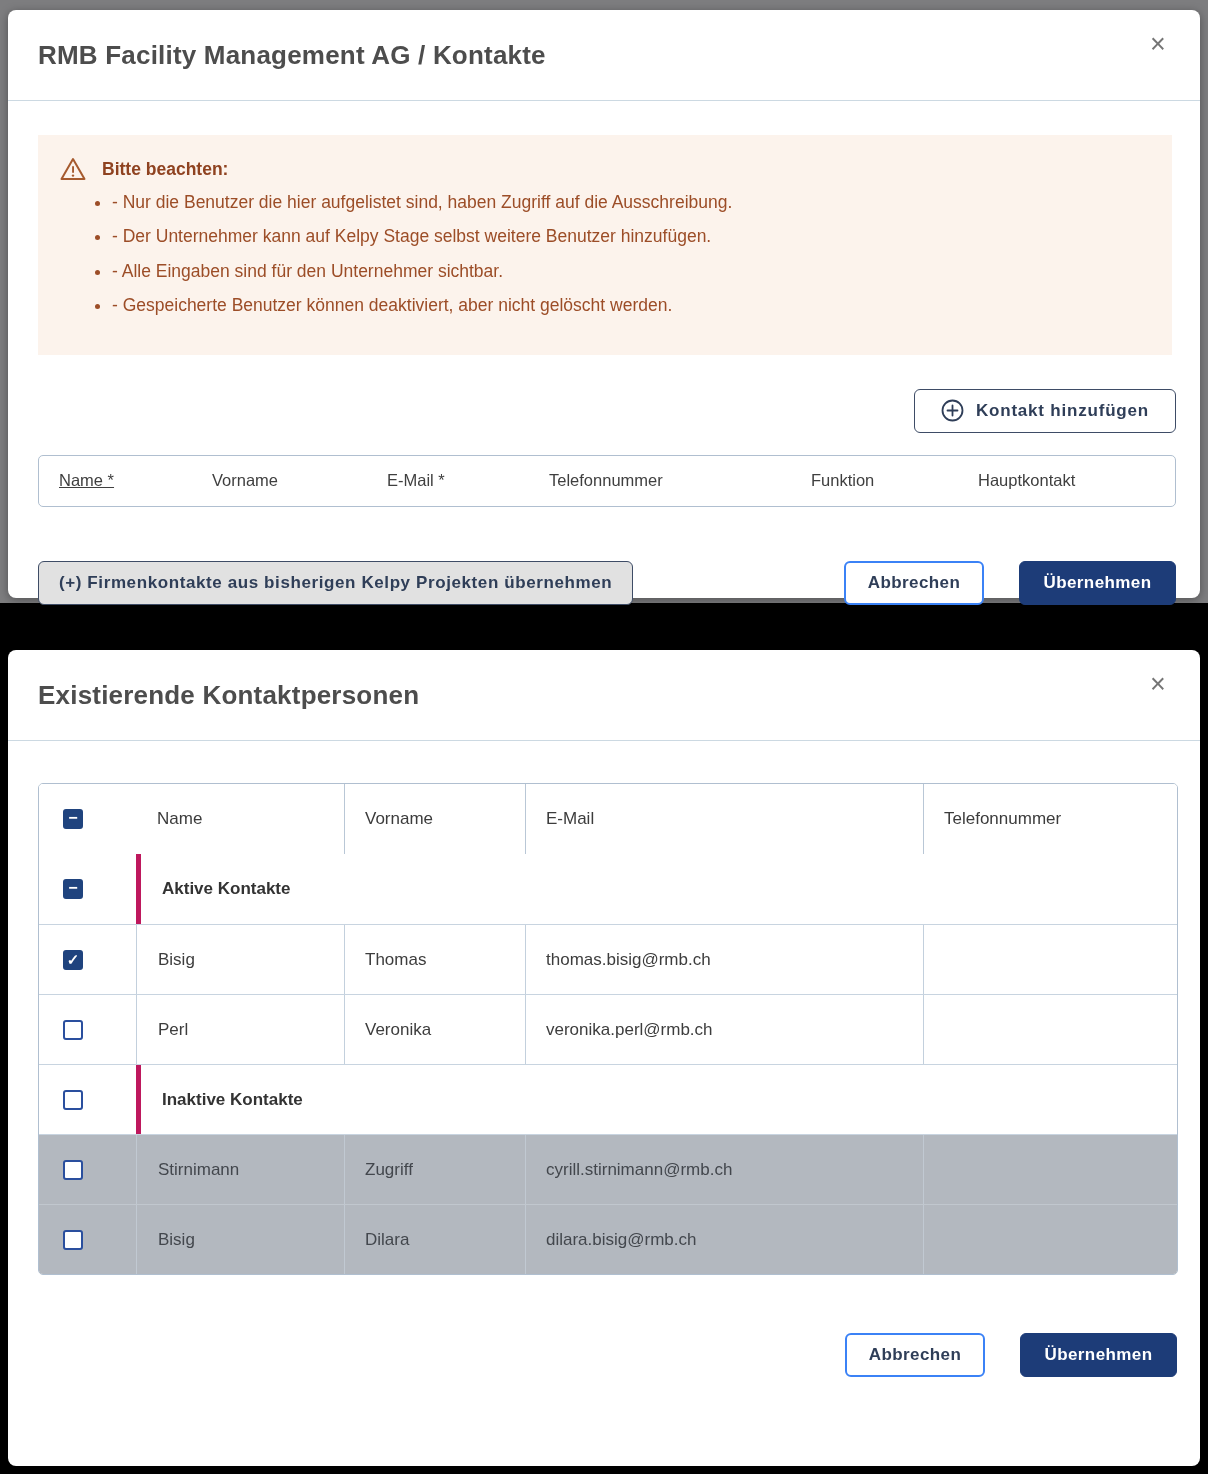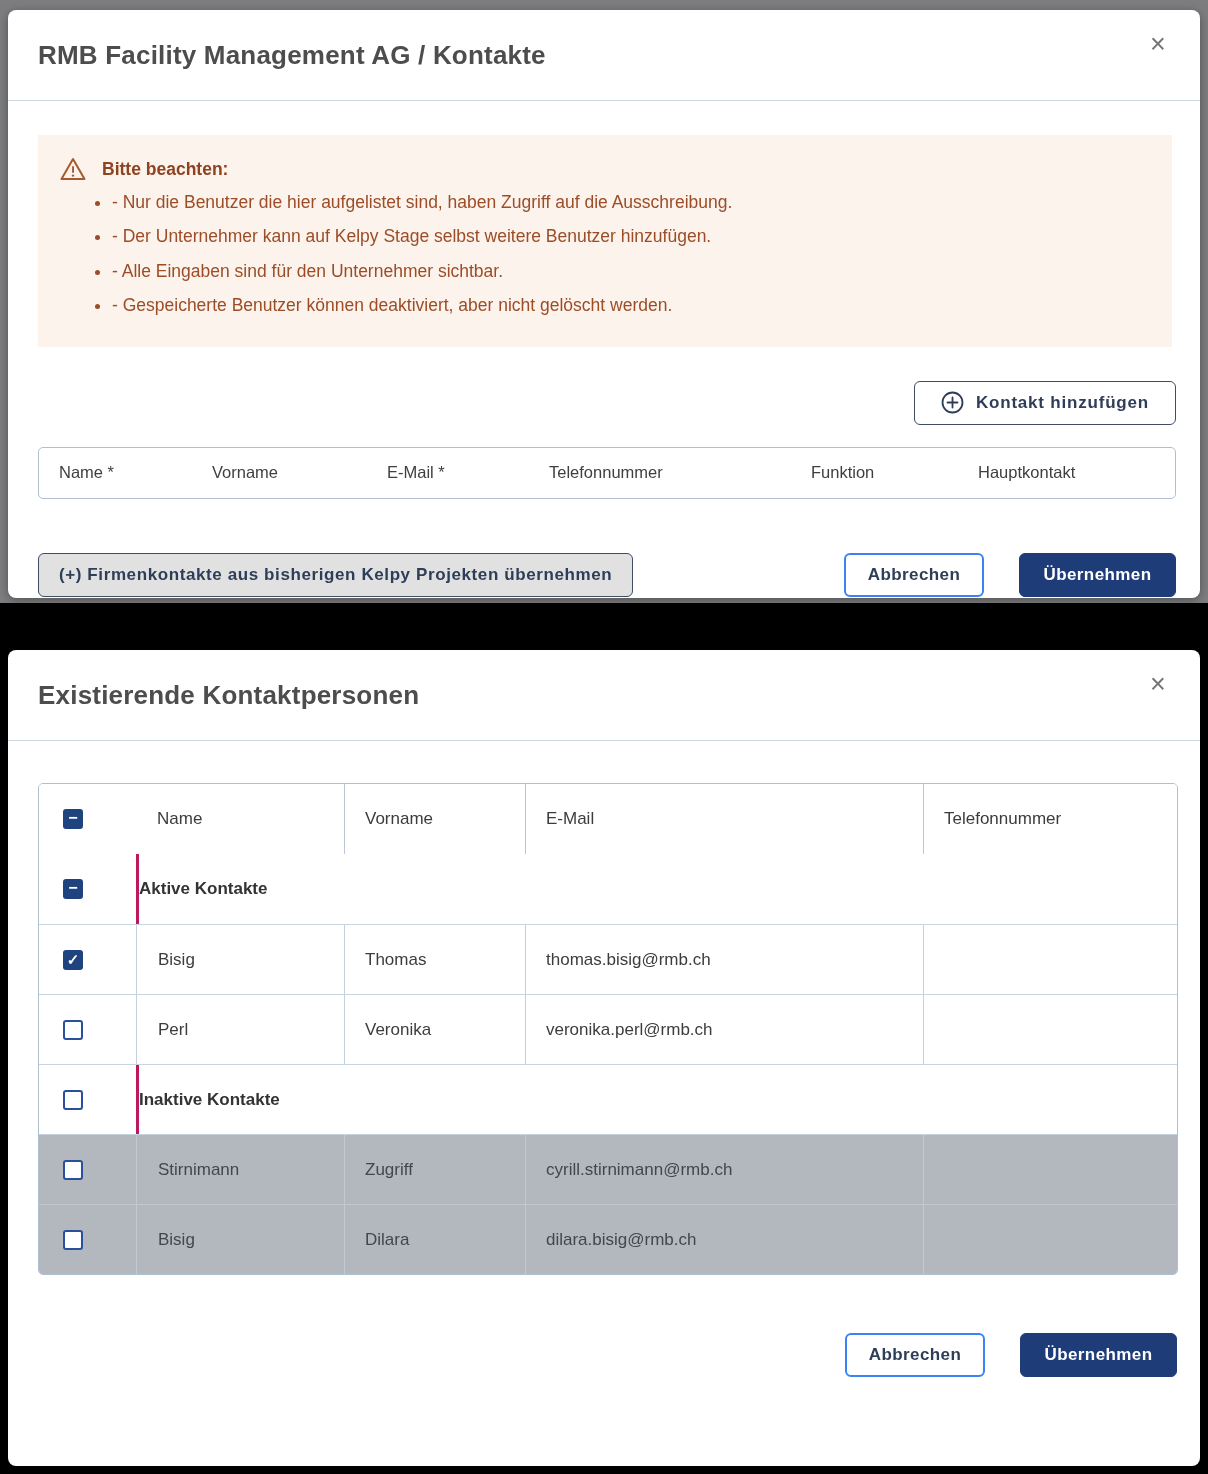--- a/index.html
+++ b/index.html
@@ -15,59 +15,59 @@
 
   .modal-header{position:relative;height:90px;border-bottom:1px solid #ccd9e2;}
   .modal-title{position:absolute;left:30px;top:30px;font-size:26px;font-weight:700;color:#4d4d4d;letter-spacing:.2px;}
   .close-btn{position:absolute;right:24px;top:16px;width:36px;height:36px;display:flex;align-items:center;justify-content:center;
     font-size:27px;color:#757575;cursor:pointer;line-height:1;font-weight:400;}
 
   
   .notice{margin:34px 28px 0 30px;background:#fcf3ec;border-radius:0;padding:22px 30px 20px 22px;}
   .notice-head{display:flex;align-items:center;gap:16px;}
   .notice-title{font-size:17.5px;font-weight:700;color:#8f4220;}
-  .notice ul{margin:8px 0 8px 0;padding-left:52px;}
+  .notice ul{margin:8px 0 16px 0;padding-left:52px;}
   .notice li{font-size:17.5px;color:#9c4d27;margin-top:9px;line-height:1.45;}
   .warn-icon svg{display:block;}
 
   
   .btn{display:inline-flex;align-items:center;justify-content:center;border-radius:6px;font-size:17px;cursor:pointer;
        box-sizing:border-box;height:44px;letter-spacing:.4px;}
   .btn-outline{background:#fff;border:2px solid #3b82f6;color:#2f3e58;font-weight:600;}
   .btn-primary{background:#1d3c78;border:1px solid #1d3c78;color:#fff;font-weight:700;}
   .btn-gray{background:#e1e1e1;border:1px solid #3e4c66;color:#2f3e58;font-weight:600;letter-spacing:.6px;}
   .add-row{display:flex;justify-content:flex-end;margin:34px 24px 0 30px;}
   .btn-add{gap:12px;padding:0 26px;background:#fff;border:1px solid #3e4c66;color:#2f3e58;font-weight:600;letter-spacing:.8px;}
   .plus-icon svg{display:block;}
 
   
   .m1-table{margin:22px 24px 0 30px;border:1px solid #b0bfd0;border-radius:5px;height:50px;display:flex;align-items:center;}
   .m1th{font-size:16.5px;color:#3f3f3f;font-weight:500;padding-left:20px;box-sizing:border-box;flex:0 0 auto;}
-  .m1th.c0{width:153px;}.m1th.c1{width:175px;}.m1th.c2{width:162px;}.m1th.c3{width:262px;}.m1th.c4{width:167px;}.m1th.c5{flex:1;}
+  .m1th.c0{width:153px;text-decoration:underline;}.m1th.c1{width:175px;}.m1th.c2{width:162px;}.m1th.c3{width:262px;}.m1th.c4{width:167px;}.m1th.c5{flex:1;}
 
   .m1-footer{display:flex;align-items:center;margin:54px 24px 0 30px;}
   .m1-footer .btn-gray{padding:0 20px;}
   .m1-footer .spacer{flex:1;}
   .footer-btns{display:flex;gap:20px;}
   .btn-cancel{width:140px;}
   .btn-apply{width:157px;margin-left:15px;}
 
   
   .m2-table{margin:42px 22px 0 30px;border:1px solid #b0bfd0;border-radius:5px;overflow:hidden;}
   .row{display:flex;align-items:center;height:70px;box-sizing:border-box;background:#fff;}
   .row + .row{border-top:1px solid #c8d4e0;}
   .cell{box-sizing:border-box;height:100%;display:flex;align-items:center;flex:0 0 auto;}
   .col-cb{width:97px;padding-left:24px;}
   .col-name{width:208px;padding-left:21px;}
   .col-vorname{width:181px;padding-left:20px;}
   .col-email{width:398px;padding-left:20px;}
   .col-tel{flex:1;padding-left:20px;}
   .header-row .cell{font-size:17px;color:#3c3c3c;font-weight:500;}
   .header-row .col-vorname,.header-row .col-email,.header-row .col-tel{border-left:1px solid #b9c7d6;}
-  .group-row .group-label{flex:1;font-weight:700;color:#333;font-size:17px;border-left:3px solid #be185d;height:100%;display:flex;align-items:center;}
+  .group-row .group-label{flex:1;padding-left:21px;font-weight:700;color:#333;font-size:17px;border-left:5px solid #be185d;height:100%;display:flex;align-items:center;}
   .data-row .cell{font-size:17px;color:#3d3d3d;}
   .data-row .col-name,.data-row .col-vorname,.data-row .col-email,.data-row .col-tel{border-left:1px solid #c3d0dd;}
   .row.gray{background:#b3b8bf;}
   .row.gray + .row.gray{border-top:1px solid #c1c7ce;}
   .row.gray .cell{color:#43474d;border-left-color:#c1c9d2;}
 
   
   .cb{width:20px;height:20px;border-radius:3px;box-sizing:border-box;display:flex;align-items:center;justify-content:center;cursor:pointer;flex:0 0 auto;}
   .cb.unchecked{background:#fff;border:2px solid #2a4f9e;}
   .row.gray .cb.unchecked{background:#fff;border-color:#2a4f9e;}

